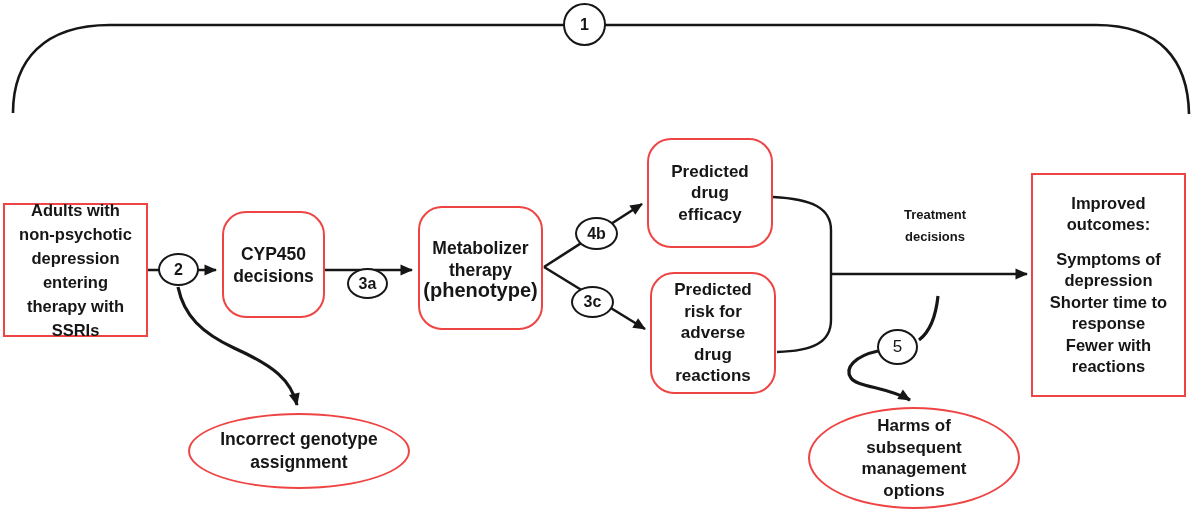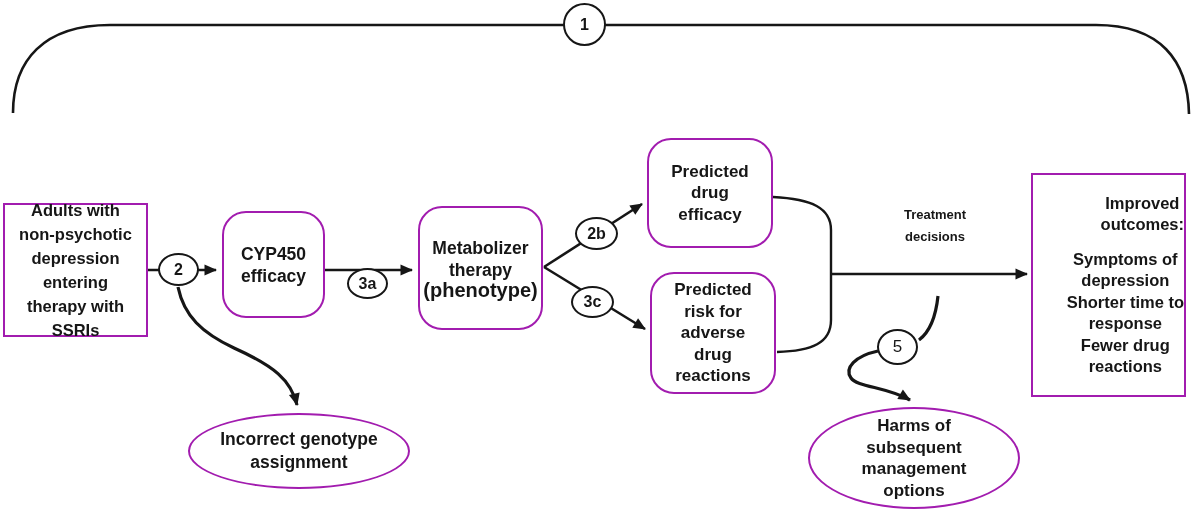--- a/index.html
+++ b/index.html
@@ -2,42 +2,42 @@
 <html><head>
 <meta charset="utf-8">
 <style>
   html,body{margin:0;padding:0;background:#ffffff;}
   .stage{
     position:relative;width:1193px;height:512px;background:#ffffff;overflow:hidden;
     font-family:"Liberation Sans","DejaVu Sans",sans-serif;color:#161616;
   }
   .stage svg{position:absolute;left:0;top:0;}
   .node{
-    position:absolute;box-sizing:border-box;border:2px solid #a21caf;background:#ffffff;
+    position:absolute;box-sizing:border-box;border:2px solid #ef4444;background:#ffffff;
     display:flex;flex-direction:column;align-items:center;justify-content:center;
     text-align:center;font-weight:bold;white-space:pre-line;
   }
   .rect{border-radius:0;}
   .round{border-radius:24px;}
   .ellipse{border-radius:50%;}
   .badge{
     position:absolute;box-sizing:border-box;border:2px solid #161616;background:#ffffff;
     border-radius:50%;display:flex;align-items:center;justify-content:center;
     font-weight:bold;font-size:16px;text-align:center;
   }
   .label{
     position:absolute;text-align:center;font-weight:bold;white-space:pre-line;
   }
   .pop-box{left:3px;top:203px;width:145px;height:134px;font-size:16.5px;line-height:24px;}
   .cyp-box{left:222px;top:211px;width:103px;height:107px;font-size:17.5px;line-height:22px;}
   .met-box{left:418px;top:206px;width:125px;height:124px;font-size:17.5px;line-height:22px;}
   .met-box .sub{font-size:20px;line-height:19px;font-weight:bold;}
   .eff-box{left:647px;top:138px;width:126px;height:110px;font-size:17px;line-height:21.5px;}
   .risk-box{left:650px;top:272px;width:126px;height:122px;font-size:17px;line-height:21.5px;}
-  .out-box{left:1031px;top:173px;width:155px;height:224px;font-size:16.5px;line-height:21.5px;align-items:flex-end;}
+  .out-box{left:1031px;top:173px;width:155px;height:224px;font-size:16.5px;line-height:21.5px;}
   .out-box .body{margin-top:13px;}
   .treat-label{left:870px;top:204px;width:130px;font-size:13px;line-height:21.5px;}
   .inc-ellipse{left:188px;top:413px;width:222px;height:76px;font-size:17.5px;line-height:23px;}
   .harm-ellipse{left:808px;top:407px;width:212px;height:102px;font-size:17px;line-height:21.5px;}
   .b1{left:563px;top:3px;width:43px;height:43px;}
   .b2{left:158px;top:253px;width:41px;height:33px;}
   .b3a{left:347px;top:268px;width:41px;height:31px;}
   .b3b{left:575px;top:217px;width:43px;height:33px;}
   .b3c{left:571px;top:286px;width:43px;height:32px;}
   .b4{left:896px;top:259px;width:87px;height:37px;font-size:16.5px;}
@@ -75,21 +75,21 @@
     <span>Adults with
 non-psychotic
 depression
 entering
 therapy with
 SSRIs</span>
   </div>
 
   <div class="node round cyp-box">
     <span>CYP450
-efficacy</span>
+decisions</span>
   </div>
 
   <div class="node round met-box">
     <span>Metabolizer
 therapy</span>
     <span class="sub">(phenotype)</span>
   </div>
 
   <div class="node round eff-box">
     <span>Predicted
@@ -108,36 +108,36 @@
   <div class="label treat-label">Treatment
 decisions</div>
 
   <div class="node rect out-box">
     <span>Improved
 outcomes:</span>
     <span class="body">Symptoms of
 depression
 Shorter time to
 response
-Fewer drug
+Fewer with
 reactions</span>
   </div>
 
   <div class="node ellipse inc-ellipse">
     <span>Incorrect genotype
 assignment</span>
   </div>
 
   <div class="node ellipse harm-ellipse">
     <span>Harms of
 subsequent
 management
 options</span>
   </div>
 
   <div class="badge b1">1</div>
   <div class="badge b2">2</div>
   <div class="badge b3a">3a</div>
-  <div class="badge b3b">2b</div>
+  <div class="badge b3b">4b</div>
   <div class="badge b3c">3c</div>
   <div class="badge b5">5</div>
 
 </div>
 
 </body></html>

